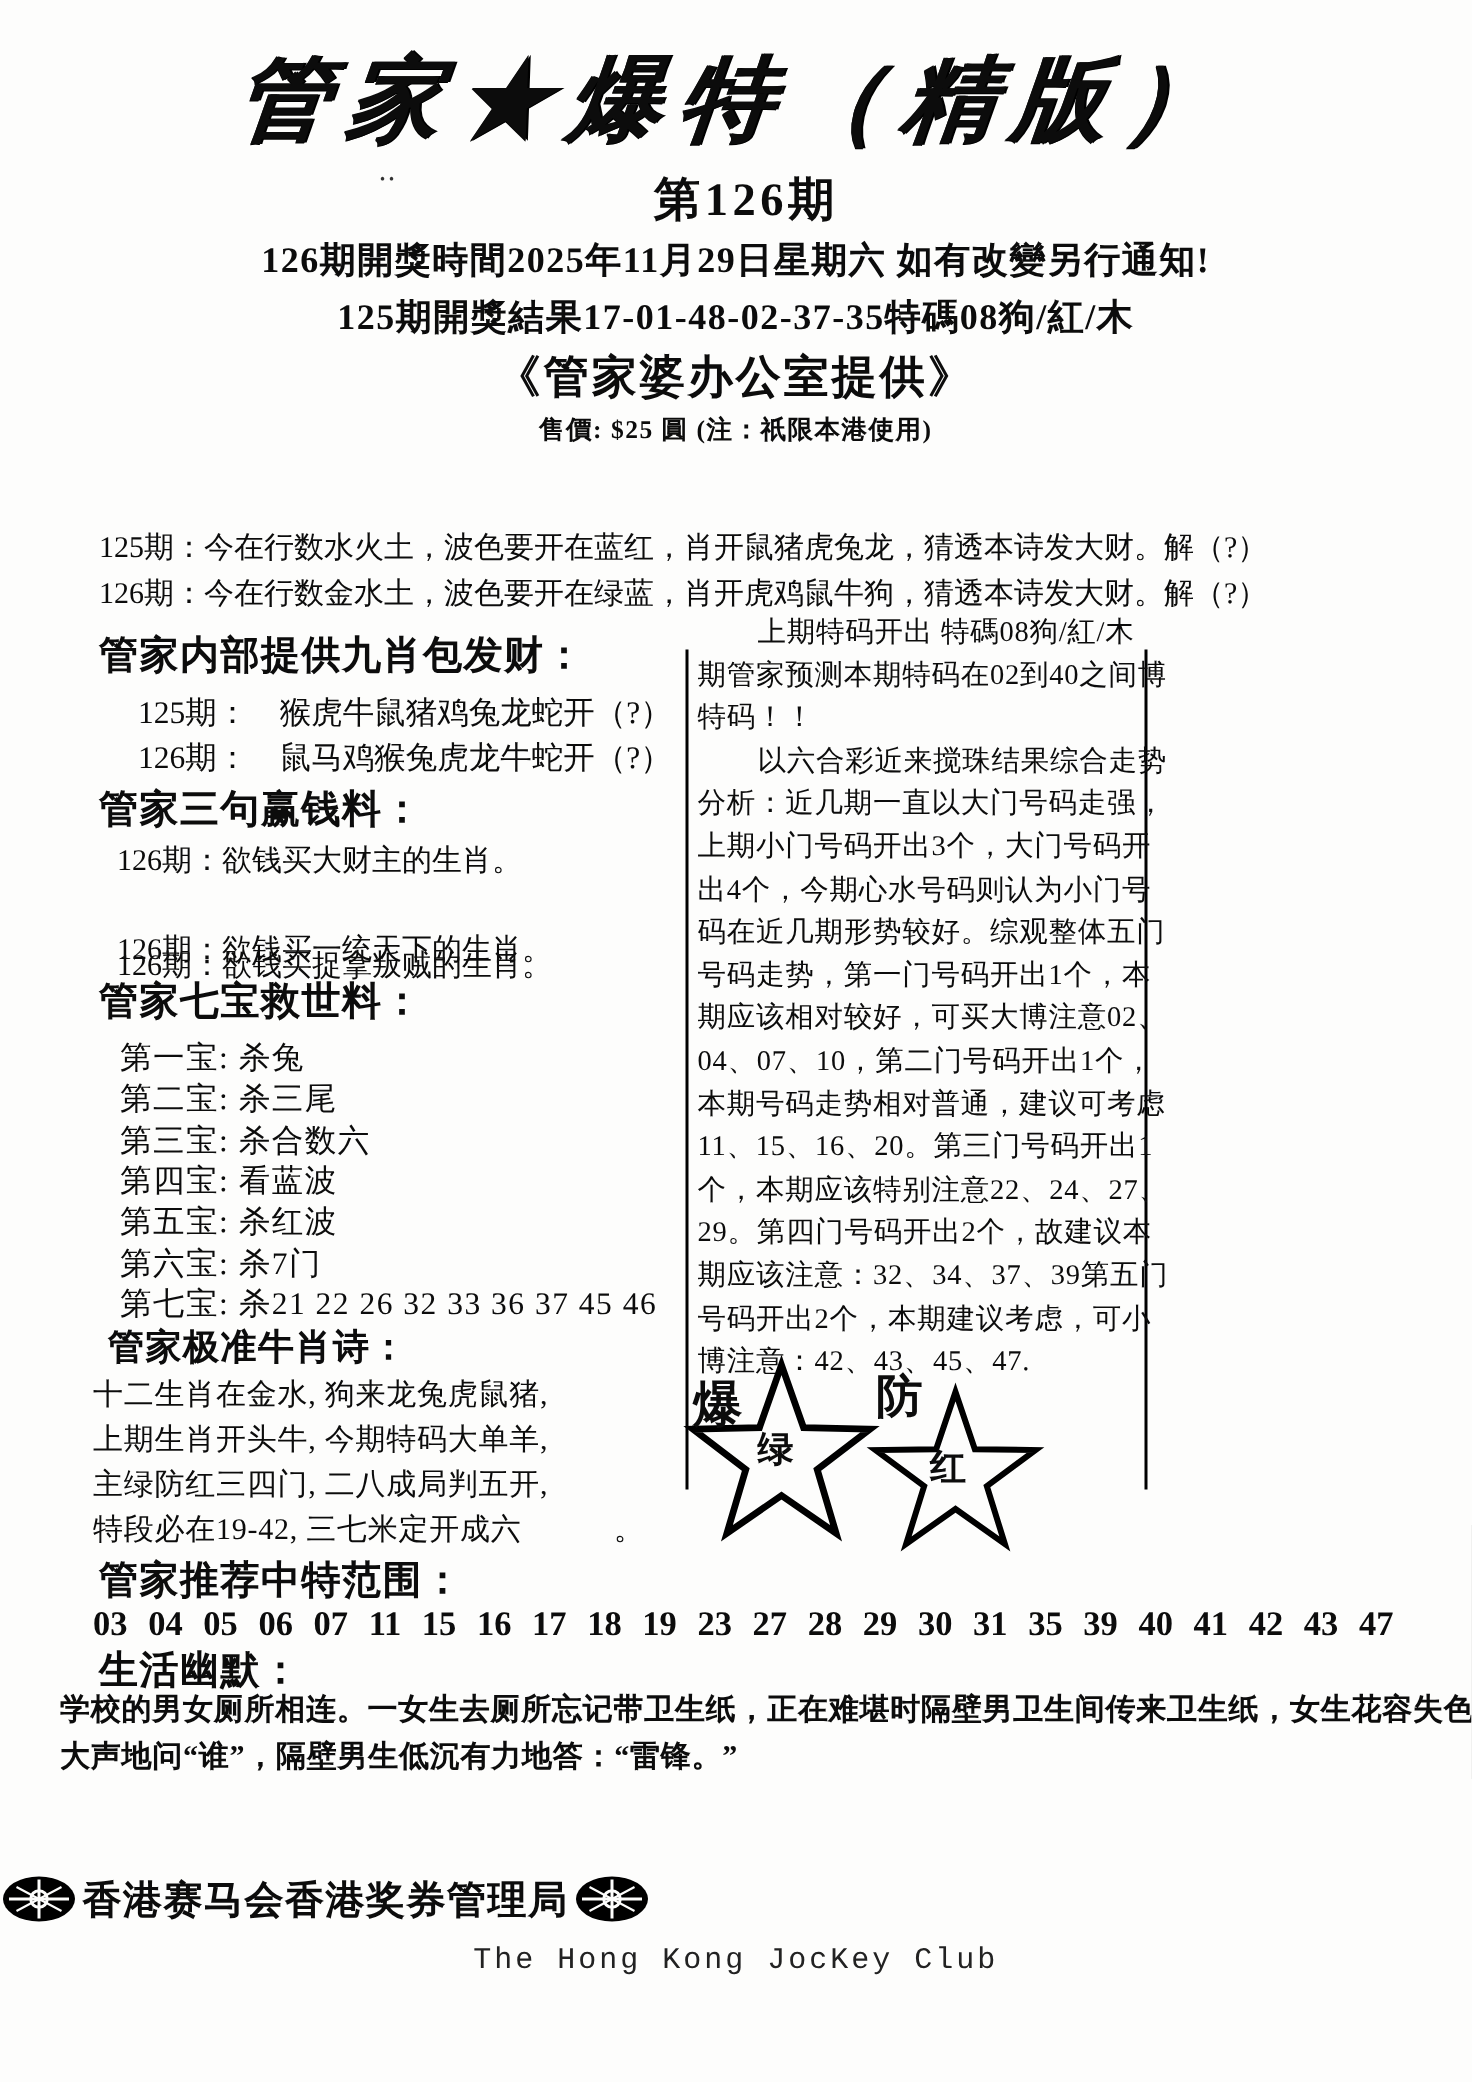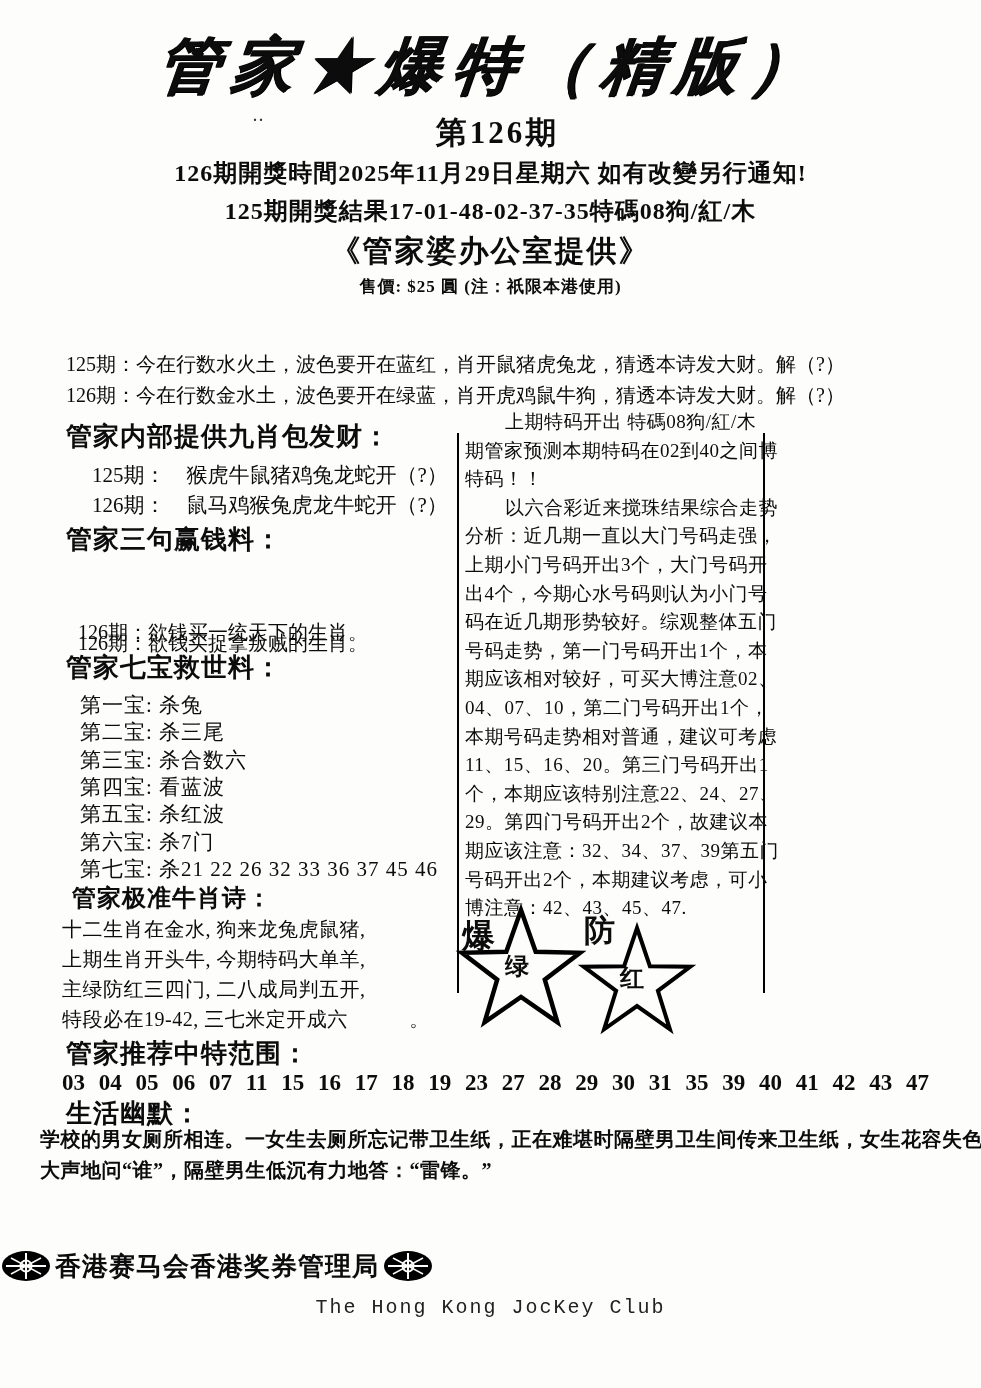--- a/index.html
+++ b/index.html
@@ -87,20 +87,21 @@
   <div class="abs ctr price-note">售價: $25 圓 (注：祇限本港使用)</div>
 
   <div class="abs four-l1">125期：今在行数水火土，波色要开在蓝红，肖开鼠猪虎兔龙，猜透本诗发大财。解（?）</div>
   <div class="abs four-l2">126期：今在行数金水土，波色要开在绿蓝，肖开虎鸡鼠牛狗，猜透本诗发大财。解（?）</div>
 
   <div class="abs sec-head h-nine">管家内部提供九肖包发财：</div>
   <div class="abs nine-l1">125期：　猴虎牛鼠猪鸡兔龙蛇开（?）</div>
   <div class="abs nine-l2">126期：　鼠马鸡猴兔虎龙牛蛇开（?）</div>
 
   <div class="abs sec-head h-three">管家三句赢钱料：</div>
+  <div class="abs three-l" style="top:560px;">126期：欲钱买大财主的生肖。</div>
   <div class="abs three-l" style="top:590px;margin-top:40px;">126期：欲钱买捉拿叛贼的生肖。</div>
   <div class="abs three-l" style="top:619px;">126期：欲钱买一统天下的生肖。</div>
 
   <div class="abs sec-head h-seven">管家七宝救世料：</div>
   <div class="abs seven-i" style="top:691px;">第一宝: 杀兔</div>
   <div class="abs seven-i" style="top:718px;">第二宝: 杀三尾</div>
   <div class="abs seven-i" style="top:746px;">第三宝: 杀合数六</div>
   <div class="abs seven-i" style="top:773px;">第四宝: 看蓝波</div>
   <div class="abs seven-i" style="top:800px;">第五宝: 杀红波</div>
   <div class="abs seven-i" style="top:828px;">第六宝: 杀7门</div>

